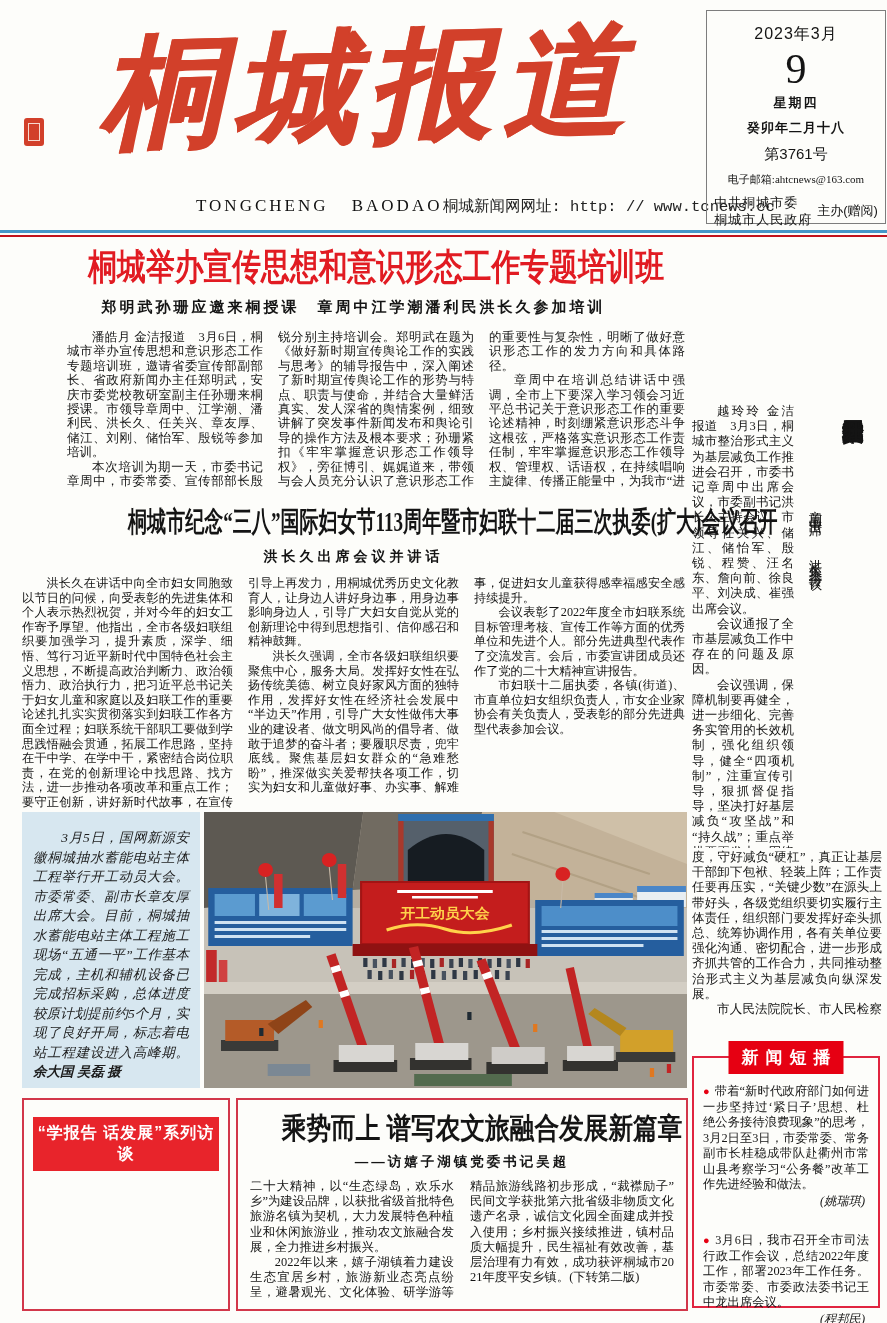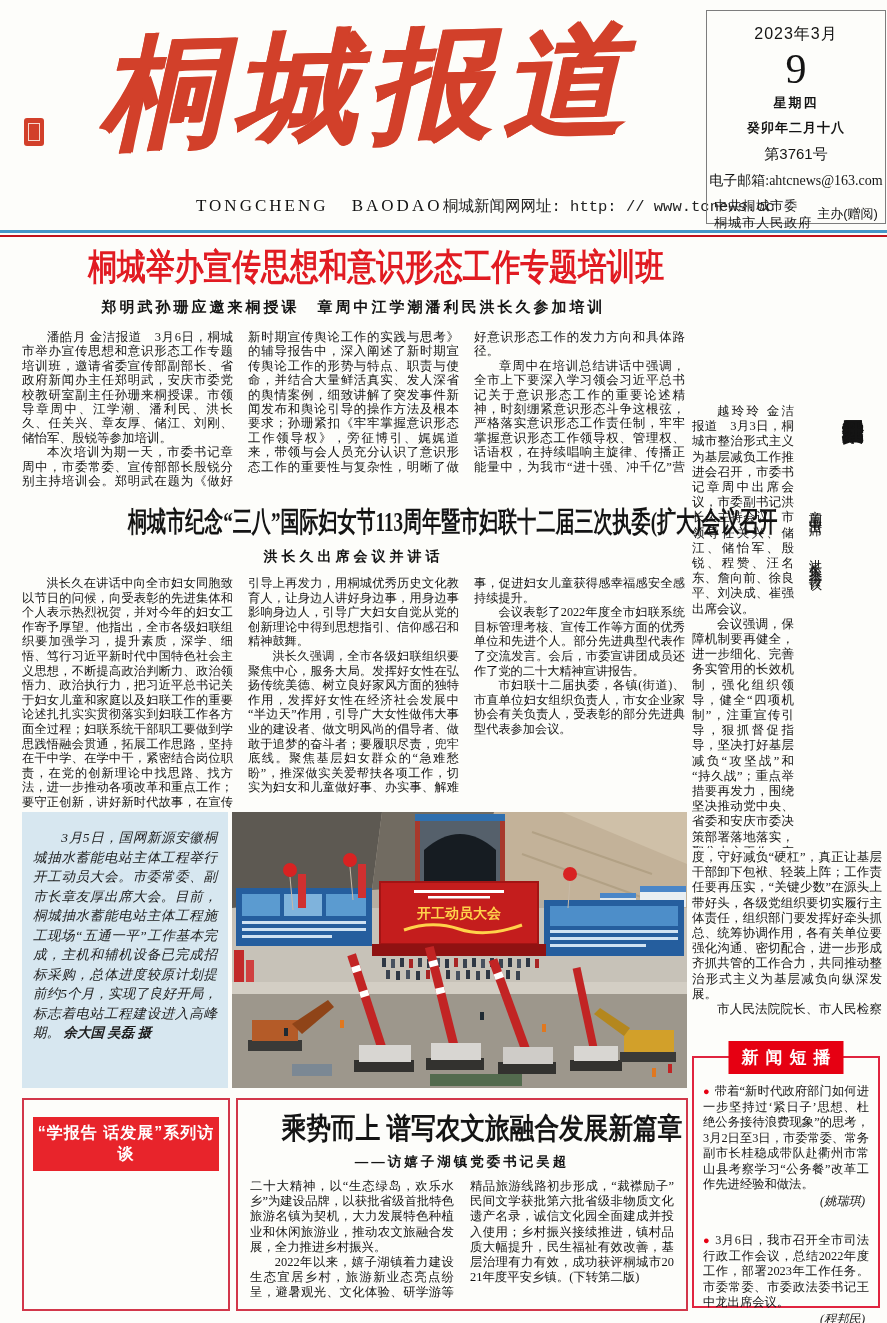--- a/index.html
+++ b/index.html
@@ -26,59 +26,59 @@
     font-family:Liberation Mono, monospace;color:#222;}
   
   .date-box{position:absolute;left:700px;top:10px;width:180px;height:214px;
     border:1px solid #7d7d7d;box-sizing:border-box;text-align:center;
     font-family:"Liberation Sans","DejaVu Sans",sans-serif;margin-left:6px;}
   .db-ym{margin-top:13px;font-size:16px;letter-spacing:1px;}
   .db-day{font-family:"Liberation Serif",serif;font-size:42px;line-height:44px;margin-top:2px;}
   .db-week{font-size:13px;font-weight:bold;margin-top:3px;letter-spacing:2px;}
   .db-lunar{font-size:13px;font-weight:bold;margin-top:7px;letter-spacing:1px;}
   .db-issue{font-size:15px;margin-top:8px;}
-  .db-email{font-size:14px;margin-top:8px;font-family:"Liberation Serif",serif;}
+  .db-email{font-size:11px;margin-top:8px;font-family:"Liberation Serif",serif;}
   .db-pub{display:flex;justify-content:center;align-items:center;gap:5px;margin-top:7px;
     font-size:13px;}
   .db-pub .lines{text-align:justify;line-height:17px;letter-spacing:1px;}
   
   .rule-blue{position:absolute;left:0;top:230px;width:887px;height:3px;background:#4696c8;}
   .rule-red{position:absolute;left:0;top:235px;width:887px;height:2px;background:#c1121c;}
   
   p{margin:0;text-indent:2em;}
   p.noindent{text-indent:0;}
   .just{text-align:justify;word-break:break-all;}
   
   .lead{position:absolute;left:22px;top:244px;width:663px;}
   .lead h1{margin:0;color:#e11b22;font-size:36px;line-height:46px;font-weight:bold;
     text-align:center;white-space:nowrap;transform:scaleX(0.8);transform-origin:50% 50%;}
   .lead .sub{margin-top:8px;text-align:center;font-size:15px;font-weight:bold;
     letter-spacing:3px;font-family:"Liberation Sans","DejaVu Sans",sans-serif;}
   .lead .body{margin-top:13px;height:172px;columns:3;column-gap:15px;column-fill:auto;
-    font-size:12.5px;line-height:14.4px;overflow:hidden;}
+    font-size:12.5px;line-height:14.4px;overflow:hidden;margin-left:45px;}
   
   .r-art{position:absolute;left:692px;top:404px;width:190px;}
   .ra-top{display:flex;height:444px;}
   .ra-body{width:102px;font-size:12.5px;line-height:15.2px;overflow:hidden;}
   .ra-byline{width:30px;writing-mode:vertical-rl;font-size:13.5px;letter-spacing:3px;
     font-family:"Liberation Sans","DejaVu Sans",sans-serif;padding-top:96px;box-sizing:border-box;}
   .ra-head{width:58px;writing-mode:vertical-rl;font-size:21px;line-height:58px;
     font-weight:bold;overflow:hidden;}
   .ra-bottom{margin-top:2px;font-size:12.5px;line-height:15.2px;height:166px;overflow:hidden;}
   
   .women{position:absolute;left:22px;top:502px;width:663px;}
   .women h2{margin:0;font-size:28px;line-height:40px;font-weight:bold;text-align:center;
     white-space:nowrap;transform:scaleX(0.68);transform-origin:50% 50%;}
   .women .sub{margin-top:6px;text-align:center;font-size:14px;font-weight:bold;letter-spacing:4px;
     font-family:"Liberation Sans","DejaVu Sans",sans-serif;}
   .women .body{margin-top:10px;height:234px;columns:3;column-gap:15px;column-fill:auto;
     font-size:12.2px;line-height:14.6px;overflow:hidden;}
   
   .photo-block{position:absolute;left:22px;top:812px;width:665px;height:276px;display:flex;gap:4px;}
-  .caption-box{width:206px;box-sizing:border-box;background:#d7e7f0;padding:16px 11px;
+  .caption-box{width:178px;box-sizing:border-box;background:#d7e7f0;padding:16px 11px;
     font-style:italic;font-size:13.5px;line-height:19.5px;color:#1c1c1c;}
   .caption-box .credit{font-weight:bold;}
   .photo{flex:1;position:relative;overflow:hidden;background:#ef4444;}
   .photo svg{position:absolute;inset:0;width:100%;height:100%;}
   
   .box{position:absolute;border:2px solid #d2374a;box-sizing:border-box;background:#fdfdfa;}
   .teaser{left:22px;top:1098px;width:208px;height:213px;padding:9px 9px;}
   .teaser .txt{font-size:12.2px;line-height:15px;}
   .teaser .banner{margin-top:8px;background:#e8242b;color:#fff;text-align:center;
     font-weight:bold;font-size:16px;letter-spacing:1px;padding:6px 2px;
@@ -138,20 +138,21 @@
       <p>本次培训为期一天，市委书记章周中，市委常委、宣传部部长殷锐分别主持培训会。郑明武在题为《做好新时期宣传舆论工作的实践与思考》的辅导报告中，深入阐述了新时期宣传舆论工作的形势与特点、职责与使命，并结合大量鲜活真实、发人深省的舆情案例，细致讲解了突发事件新闻发布和舆论引导的操作方法及根本要求；孙珊紧扣《牢牢掌握意识形态工作领导权》，旁征博引、娓娓道来，带领与会人员充分认识了意识形态工作的重要性与复杂性，明晰了做好意识形态工作的发力方向和具体路径。</p>
       <p>章周中在培训总结讲话中强调，全市上下要深入学习领会习近平总书记关于意识形态工作的重要论述精神，时刻绷紧意识形态斗争这根弦，严格落实意识形态工作责任制，牢牢掌握意识形态工作领导权、管理权、话语权，在持续唱响主旋律、传播正能量中，为我市“进十强、冲千亿”营造良好的舆论氛围、凝聚磅礴的精神力量。</p>
 
     </div>
   </section>
 
   <aside class="r-art">
     <div class="ra-top">
       <div class="ra-body just">
         <p>越玲玲 金洁报道　3月3日，桐城市整治形式主义为基层减负工作推进会召开，市委书记章周中出席会议，市委副书记洪长久主持会议。市领导任关兴、储江、储怡军、殷锐、程赞、汪名东、詹向前、徐良平、刘决成、崔强出席会议。</p>
+        <p>会议通报了全市基层减负工作中存在的问题及原因。</p>
         <p>会议强调，保障机制要再健全，进一步细化、完善务实管用的长效机制，强化组织领导，健全“四项机制”，注重宣传引导，狠抓督促指导，坚决打好基层减负“攻坚战”和“持久战”；重点举措要再发力，围绕坚决推动党中央、省委和安庆市委决策部署落地落实，聚焦中心工作，突出结果导向，提高工作效率，加大整合力</p>
       </div>
       <div class="ra-byline">章周中出席　　洪长久主持会议</div>
       <div class="ra-head">桐城市整治形式主义为基层减负工作推进会召开</div>
     </div>
     <div class="ra-bottom just">
       <p class="noindent">度，守好减负“硬杠”，真正让基层干部卸下包袱、轻装上阵；工作责任要再压实，“关键少数”在源头上带好头，各级党组织要切实履行主体责任，组织部门要发挥好牵头抓总、统筹协调作用，各有关单位要强化沟通、密切配合，进一步形成齐抓共管的工作合力，共同推动整治形式主义为基层减负向纵深发展。</p>
       <p>市人民法院院长、市人民检察院检察长，桐城经开区、双新产业园、各镇(街道)、市直各单位有关负责同志参加会议。</p>
     </div>
   </aside>

